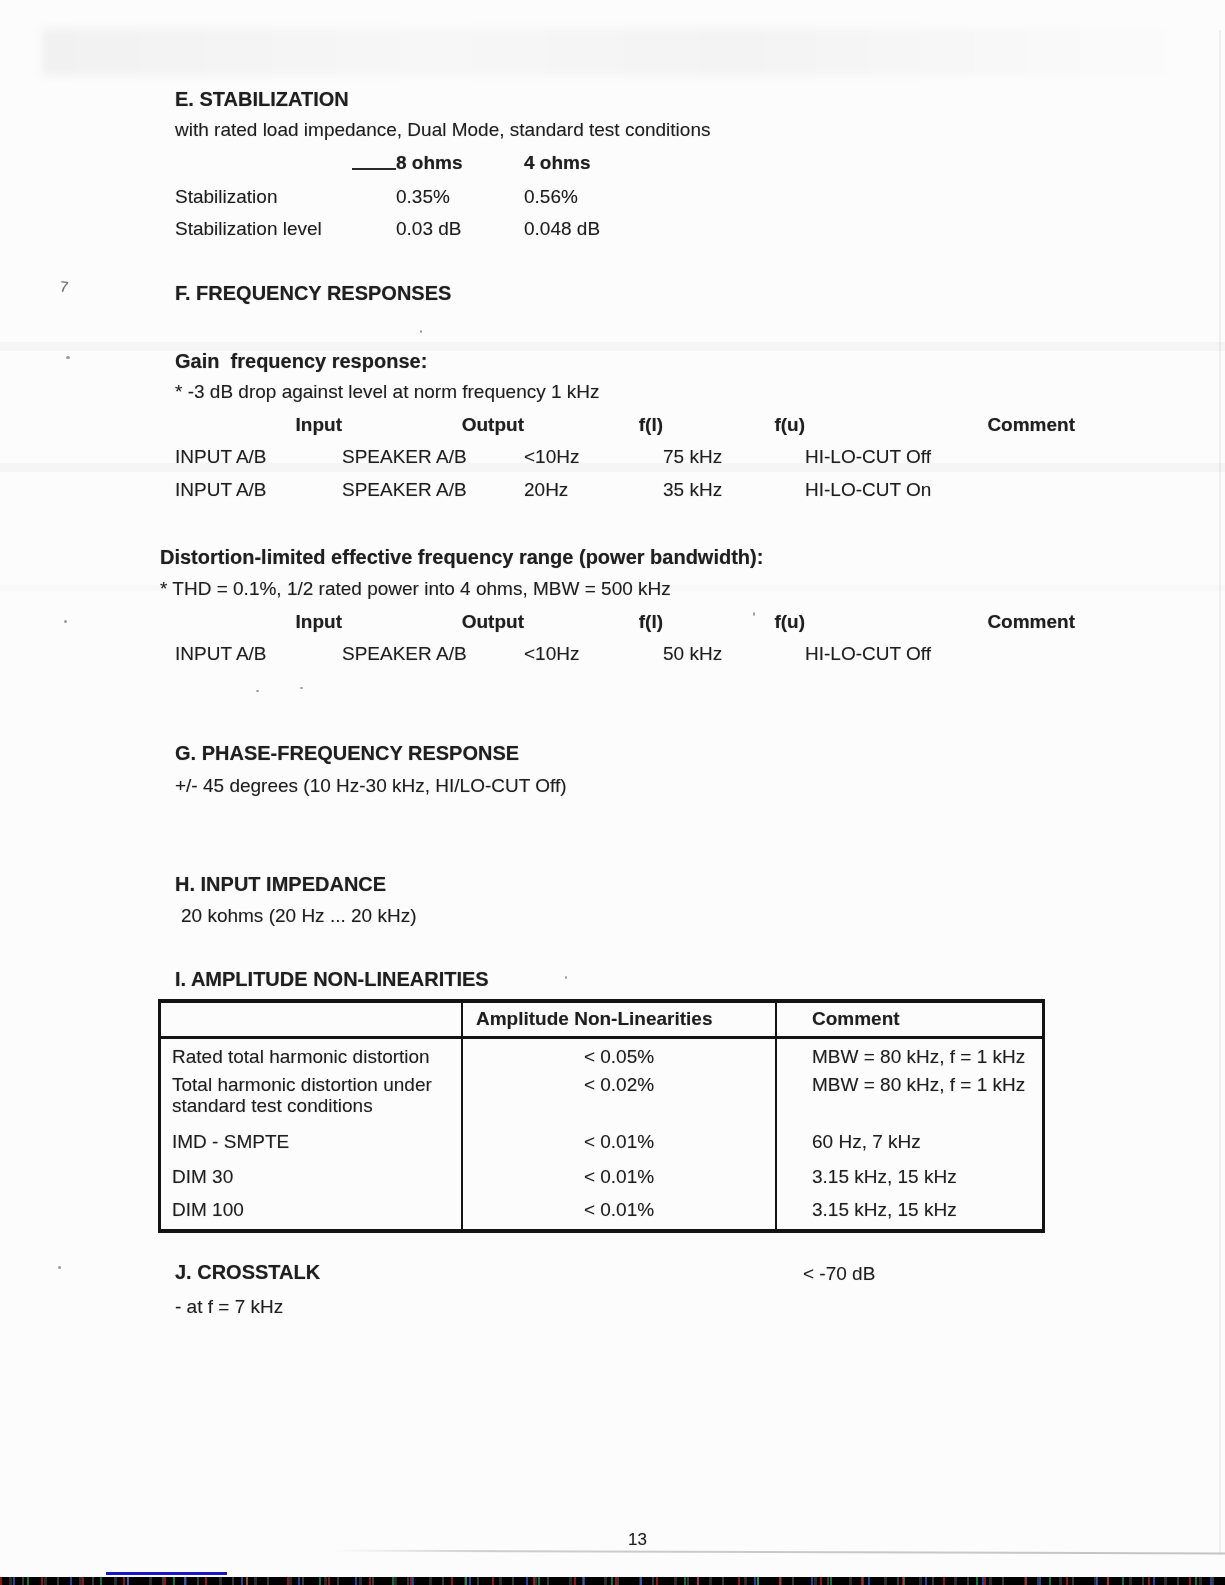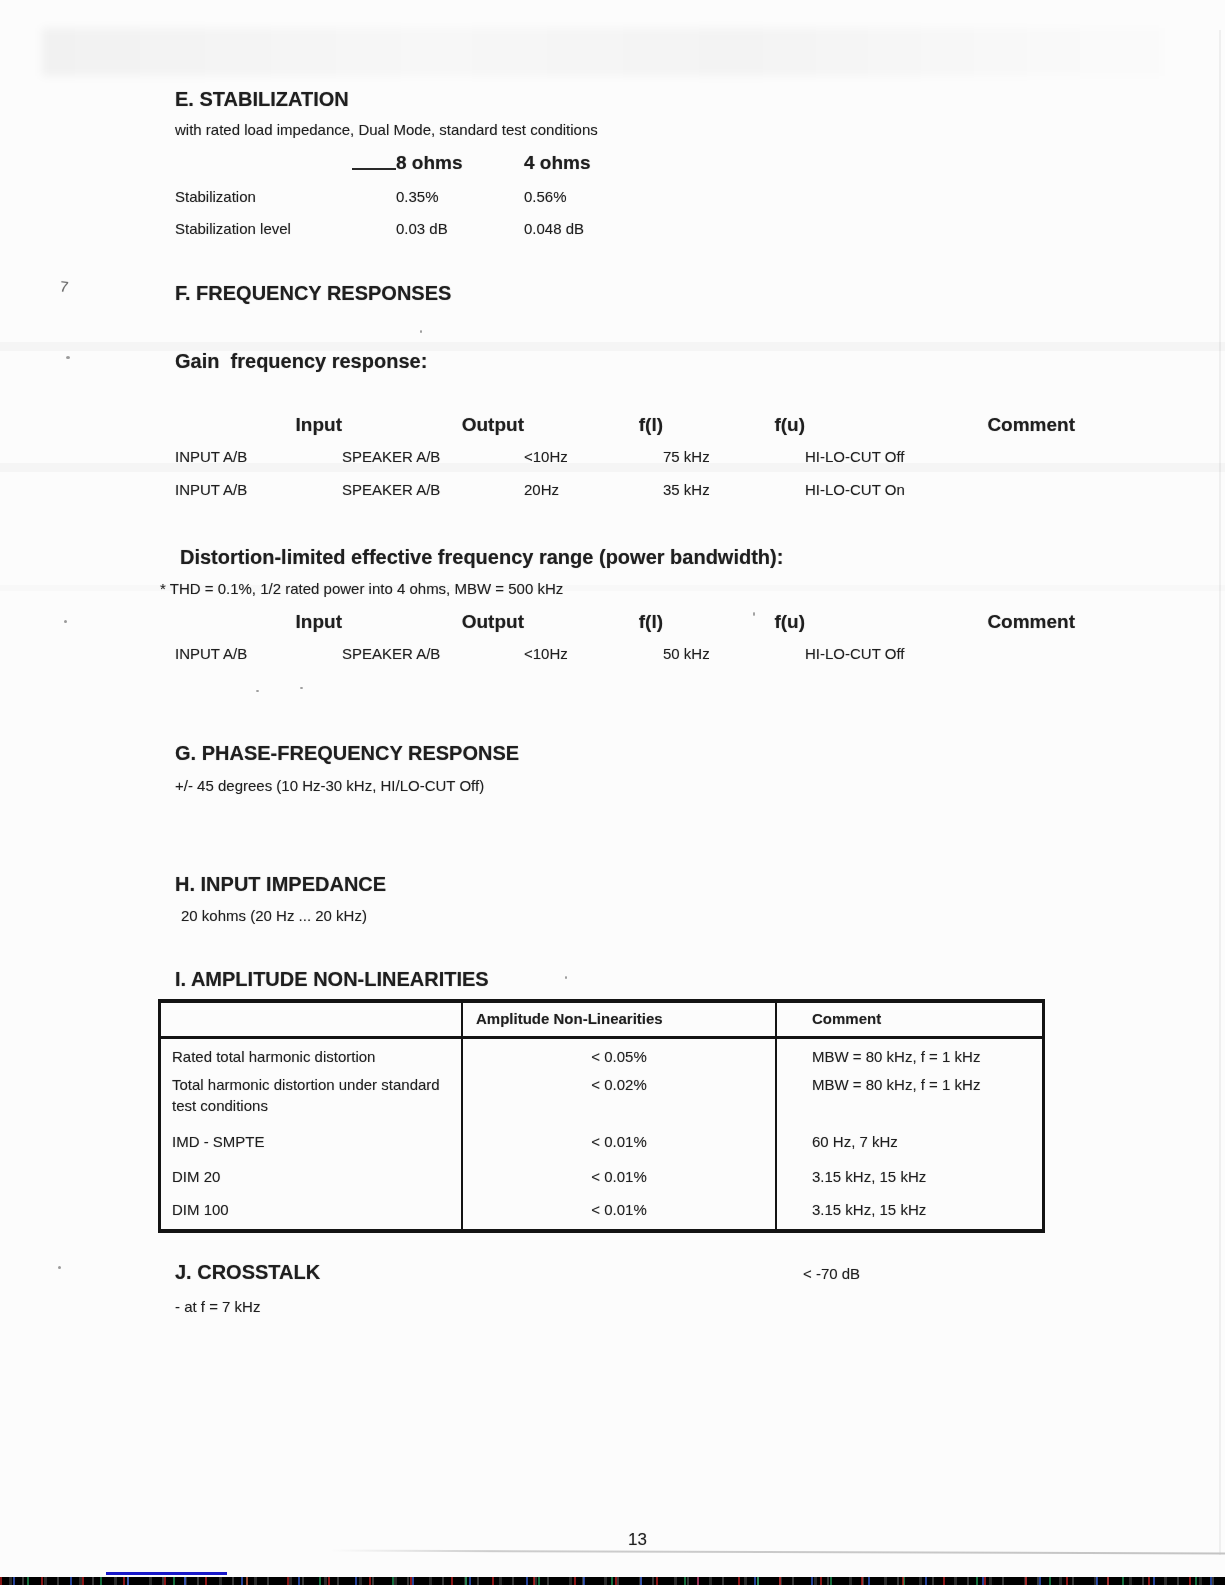--- a/index.html
+++ b/index.html
@@ -3,21 +3,21 @@
 <meta charset="utf-8">
 <style>
   html,body{margin:0;padding:0;background:#e8e8e8;}
   .page{
     position:relative;width:1225px;height:1585px;margin:0 auto;
     background:#fcfcfc;overflow:hidden;
     font-family:"Liberation Sans","DejaVu Sans",sans-serif;
     color:#1f1f1f;
   }
   .abs{position:absolute;white-space:pre;}
-  .t{font-size:15px;line-height:21px;text-shadow:0 0 1px rgba(40,40,40,.35);}
+  .t{font-size:19px;line-height:21px;text-shadow:0 0 1px rgba(40,40,40,.35);}
   .h{font-size:20px;line-height:22px;font-weight:700;text-shadow:0 0 1px rgba(20,20,20,.45);}
   .hb{font-size:19px;font-weight:700;text-shadow:0 0 1px rgba(20,20,20,.45);text-align:right;}
   
   .frow{position:absolute;left:175px;width:900px;display:grid;
         grid-template-columns:167px 182px 139px 142px auto;}
   .frow>div{white-space:pre;}
   
   .itable{position:absolute;left:158px;top:999px;width:887px;height:234px;
           border:3px solid #141414;border-top-width:4px;border-bottom-width:4px;
           display:flex;flex-direction:column;box-sizing:border-box;}
@@ -79,20 +79,21 @@
   <div class="abs t" style="left:175px;top:186px">Stabilization</div>
   <div class="abs t" style="left:396px;top:186px">0.35%</div>
   <div class="abs t" style="left:524px;top:186px">0.56%</div>
   <div class="abs t" style="left:175px;top:218px">Stabilization level</div>
   <div class="abs t" style="left:396px;top:218px">0.03 dB</div>
   <div class="abs t" style="left:524px;top:218px">0.048 dB</div>
 
   <div class="abs h" style="left:175px;top:282px">F. FREQUENCY RESPONSES</div>
 
   <div class="abs h" style="left:175px;top:350px">Gain  frequency response:</div>
+  <div class="abs t" style="left:175px;top:381px">* -3 dB drop against level at norm frequency 1 kHz</div>
   <div class="frow hb" style="top:414px">
     <div>Input</div>
     <div>Output</div>
     <div>f(l)</div>
     <div>f(u)</div>
     <div>Comment</div>
   </div>
   <div class="frow t" style="top:446px">
     <div>INPUT A/B</div>
     <div>SPEAKER A/B</div>
@@ -101,21 +102,21 @@
     <div>HI-LO-CUT Off</div>
   </div>
   <div class="frow t" style="top:479px">
     <div>INPUT A/B</div>
     <div>SPEAKER A/B</div>
     <div>20Hz</div>
     <div>35 kHz</div>
     <div>HI-LO-CUT On</div>
   </div>
 
-  <div class="abs h" style="left:180px;top:546px">Distortion-limited effective frequency range (power bandwidth):</div>
+  <div class="abs h" style="left:160px;top:546px">Distortion-limited effective frequency range (power bandwidth):</div>
   <div class="abs t" style="left:160px;top:578px">* THD = 0.1%, 1/2 rated power into 4 ohms, MBW = 500 kHz</div>
   <div class="frow hb" style="top:611px">
     <div>Input</div>
     <div>Output</div>
     <div>f(l)</div>
     <div>f(u)</div>
     <div>Comment</div>
   </div>
   <div class="frow t" style="top:643px">
     <div>INPUT A/B</div>
@@ -147,21 +148,21 @@
       <div class="c c1">Total harmonic distortion under standard test conditions</div>
       <div class="c c2">&lt; 0.02%</div>
       <div class="c c3">MBW = 80 kHz, f = 1 kHz</div>
     </div>
     <div class="irow drow" style="height:34px">
       <div class="c c1" style="padding-top:3px">IMD - SMPTE</div>
       <div class="c c2" style="padding-top:3px">&lt; 0.01%</div>
       <div class="c c3" style="padding-top:3px">60 Hz, 7 kHz</div>
     </div>
     <div class="irow drow" style="height:33px">
-      <div class="c c1" style="padding-top:4px">DIM 20</div>
+      <div class="c c1" style="padding-top:4px">DIM 30</div>
       <div class="c c2" style="padding-top:4px">&lt; 0.01%</div>
       <div class="c c3" style="padding-top:4px">3.15 kHz, 15 kHz</div>
     </div>
     <div class="irow drow" style="flex:1">
       <div class="c c1" style="padding-top:4px">DIM 100</div>
       <div class="c c2" style="padding-top:4px">&lt; 0.01%</div>
       <div class="c c3" style="padding-top:4px">3.15 kHz, 15 kHz</div>
     </div>
   </div>
 

